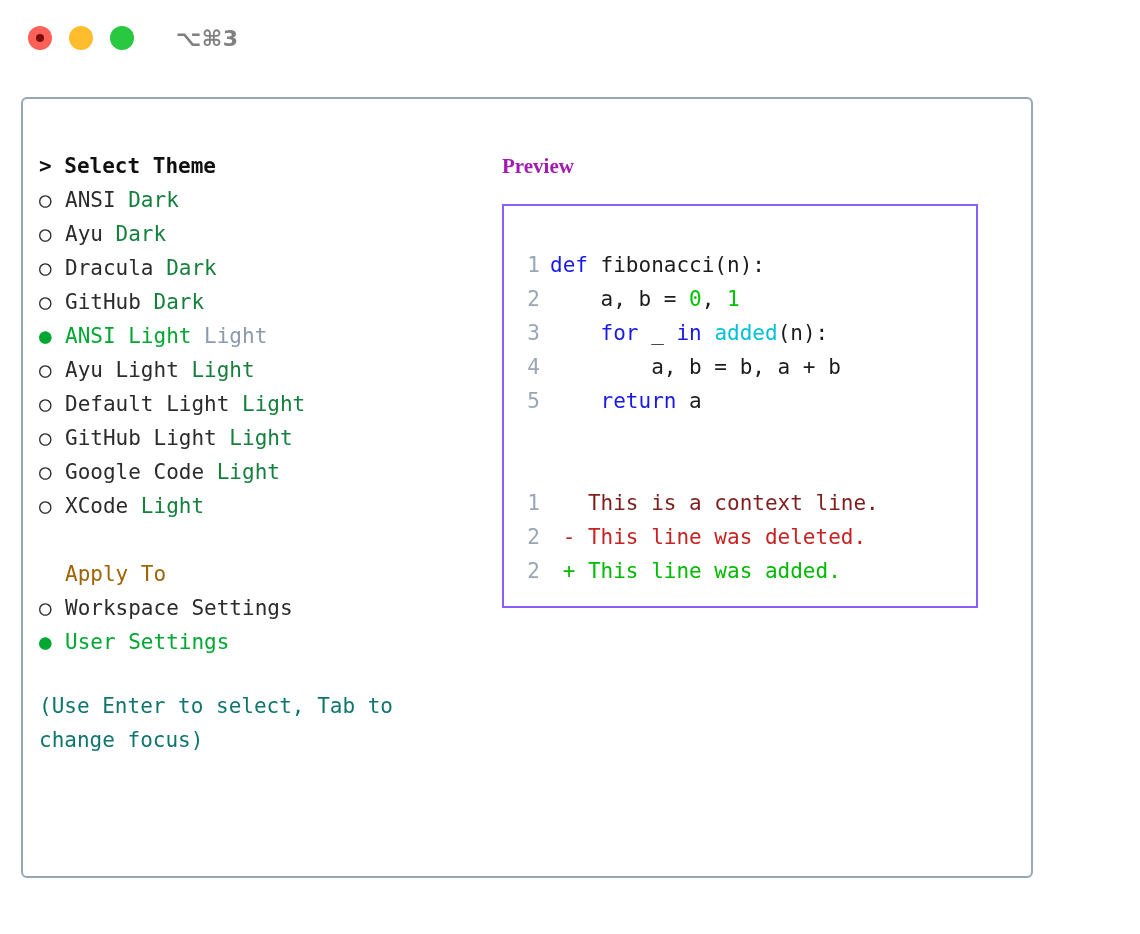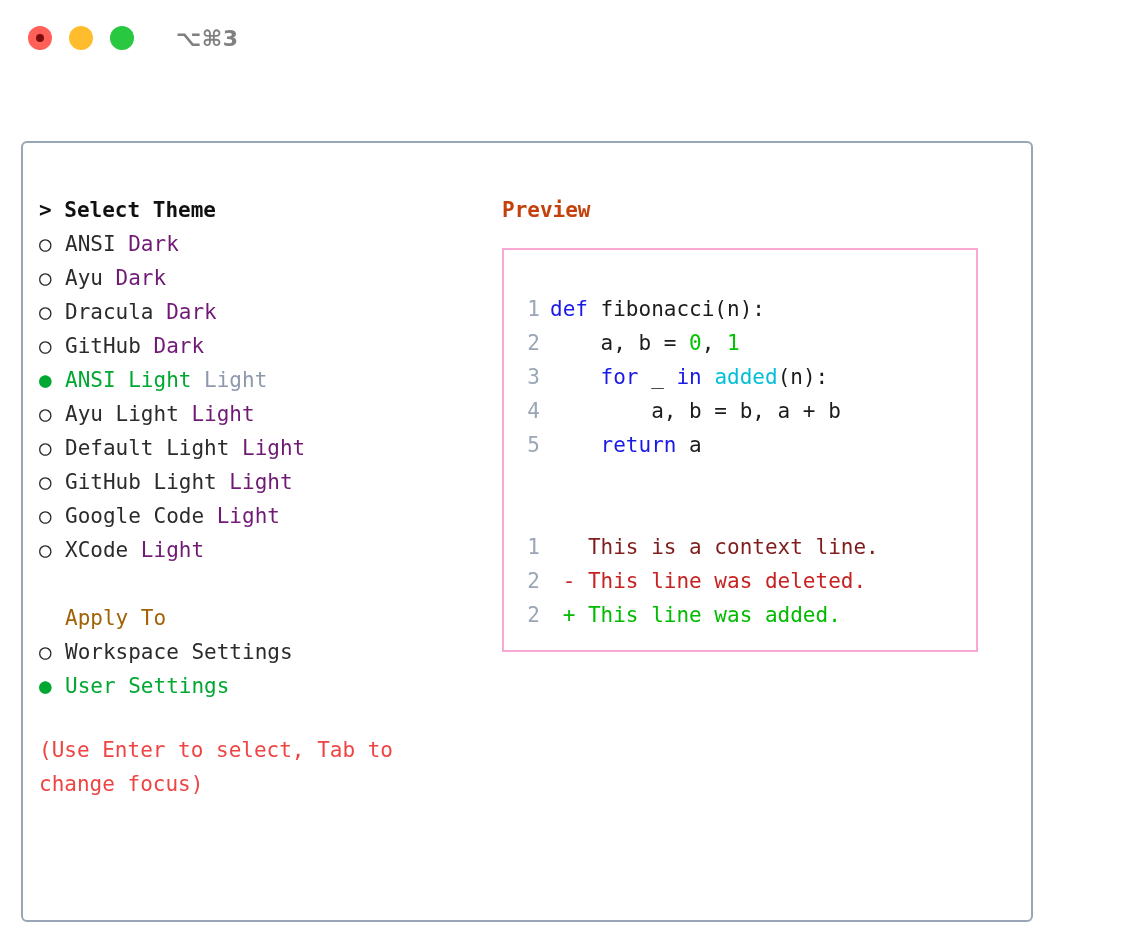--- a/index.html
+++ b/index.html
@@ -59,21 +59,20 @@
   .panel {
     position: absolute;
     left: 21px;
     top: 97px;
     width: 1012px;
     height: 781px;
     border: 2px solid #9aa5b5;
     border-radius: 6px;
     box-sizing: border-box;
     background: #ffffff;
-    margin-top: 44px;
   }
 
   
   .left-col {
     position: absolute;
     left: 16px;
     top: 50px;
     width: 440px;
   }
   .section-head {
@@ -93,63 +92,64 @@
     display: block;
   }
   .bullet {
     display: inline-block;
     width: 26px;
   }
   .row-selected { color: #00a832; }
   .row-selected .bullet { color: #00a832; }
   .theme-name { }
   .theme-kind {
-    color: #701a75;
+    color: #15803d;
   }
   .row-selected .theme-kind { color: #8d99ad; }
 
   .spacer-row { height: 34px; }
 
   .apply-head {
     font-size: 21px;
     color: #a16207;
     height: 34px;
     line-height: 34px;
     padding-left: 26px;
     white-space: pre;
   }
 
   .hint {
     margin-top: 30px;
     font-size: 21px;
     line-height: 34px;
-    color: #ef4444;
+    color: #0f766e;
     width: 410px;
     white-space: pre-wrap;
   }
 
   
   .right-col {
     position: absolute;
     left: 479px;
     top: 50px;
     width: 480px;
   }
   .preview-title {
     font-size: 21px;
     font-weight: bold;
-    color: #c2410c;
-    height: 34px;
-    line-height: 34px;
+    color: #a21caf;
+    height: 34px;
+    line-height: 34px;
+    font-family: Liberation Serif, serif;
   }
   .preview-box {
     margin-top: 21px;
     width: 476px;
     height: 404px;
-    border: 2px solid #f9a8d4;
+    border: 2px solid #8b5cf6;
     box-sizing: border-box;
     background: #ffffff;
     position: relative;
   }
   .code-area {
     position: absolute;
     left: 14px;
     top: 42px;
     right: 6px;
   }

